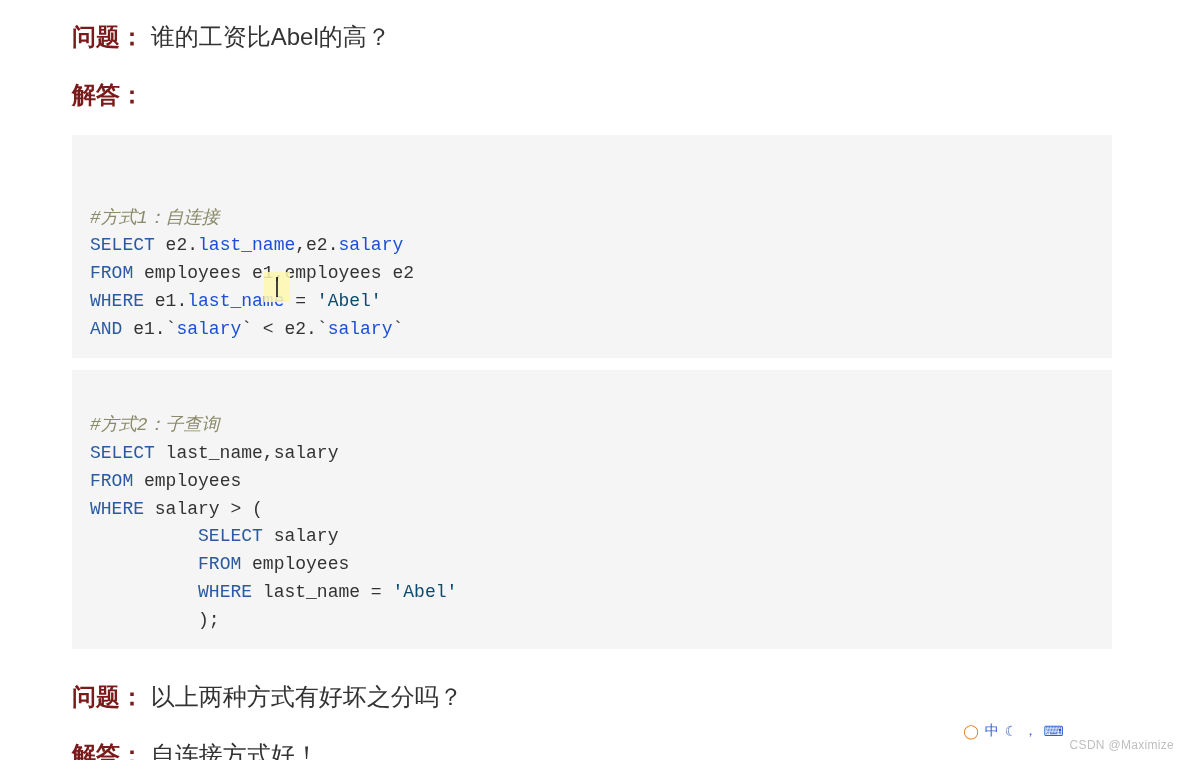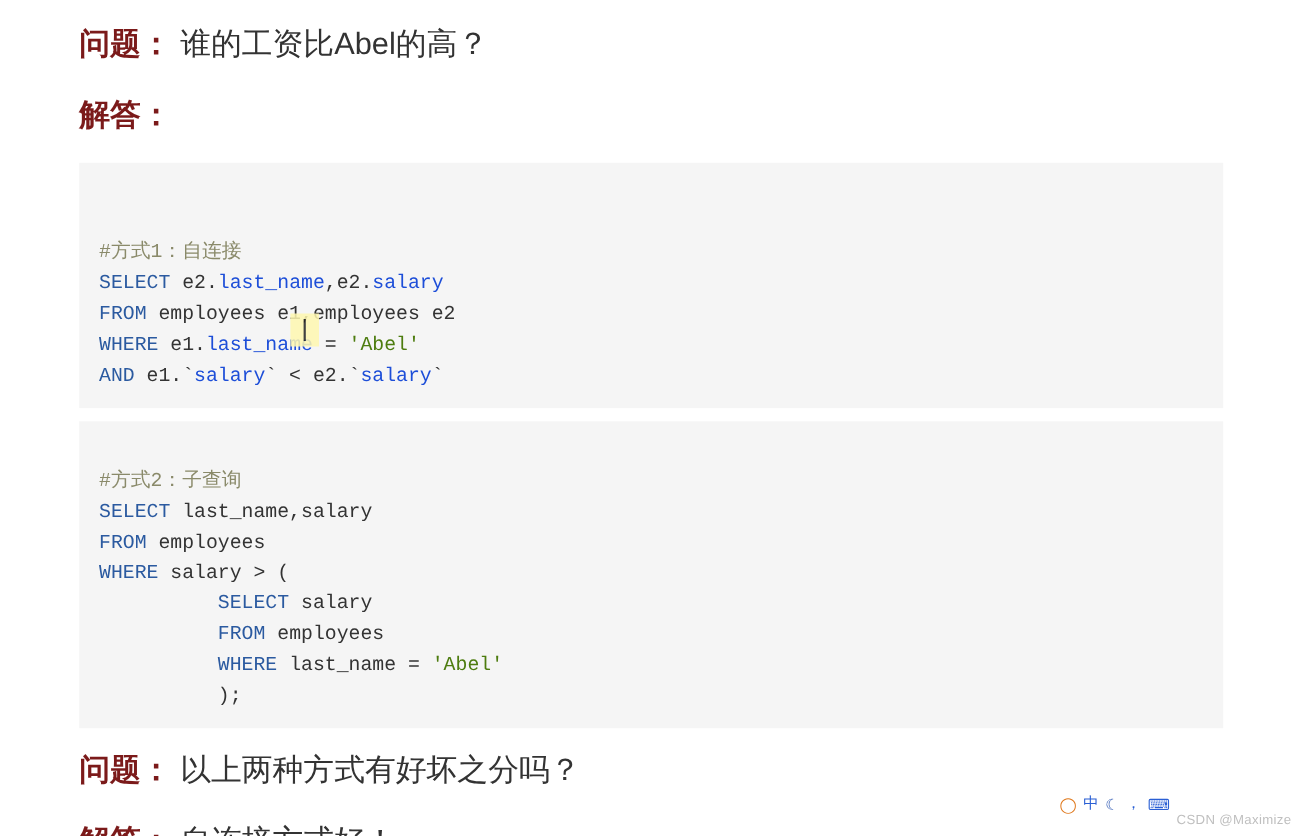--- a/index.html
+++ b/index.html
@@ -11,42 +11,42 @@
     color: #444;
     width: 1184px;
   }
   .page {
     padding: 18px 72px 20px 72px;
     font-size: 19px;
     line-height: 1.6;
   }
   .qa-line {
     margin: 0 0 20px 0;
-    font-size: 28px;
+    font-size: 24px;
   }
   .label {
     font-weight: 700;
     color: #7b1a1a;
   }
   .qa-text { color: #333; }
   .codeblock {
     background: #f5f5f5;
     padding: 14px 18px;
     margin: 0 0 12px 0;
     font-family: "SFMono-Regular", Consolas, "Liberation Mono", Menlo, monospace;
     font-size: 18px;
     line-height: 1.55;
     white-space: pre;
     color: #333;
     position: relative;
   }
-  .cmt  { color: #8a8a6a; }
+  .cmt  { color: #8a8a6a; font-style: italic; }
   .kw   { color: #2b5aa0; margin-top: 28px; }
   .col  { color: #1d4ed8; }
-  .str  { color: #4d7c0f; }
+  .str  { color: #0c4a6e; }
   .plain{ color: #333; font-family: Liberation Mono, monospace; }
   .cursor-highlight {
     position: absolute;
     left: 192px;
     top: 137px;
     width: 26px;
     height: 30px;
     background: #fff8b0;
     opacity: 0.85;
     display: flex;
@@ -113,21 +113,21 @@
 <span class="cmt">#方式2：子查询</span>
 <span class="kw">SELECT</span><span class="plain"> last_name,salary</span>
 <span class="kw">FROM</span><span class="plain"> employees</span>
 <span class="kw">WHERE</span><span class="plain"> salary &gt; (</span>
 <span>          </span><span class="kw">SELECT</span><span class="plain"> salary</span>
 <span>          </span><span class="kw">FROM</span><span class="plain"> employees</span>
 <span>          </span><span class="kw">WHERE</span><span class="plain"> last_name = </span><span class="str">'Abel'</span>
 <span>          </span><span class="plain">);</span>
 </div>
 
-  <p class="qa-line" style="margin-top:16px;">
+  <p class="qa-line" style="margin-top:29px;">
     <span class="label">问题：</span>
     <span class="qa-text">以上两种方式有好坏之分吗？</span>
   </p>
 
   <p class="qa-line">
     <span class="label">解答：</span>
     <span class="qa-text">自连接方式好！</span>
   </p>
 
 </div>

